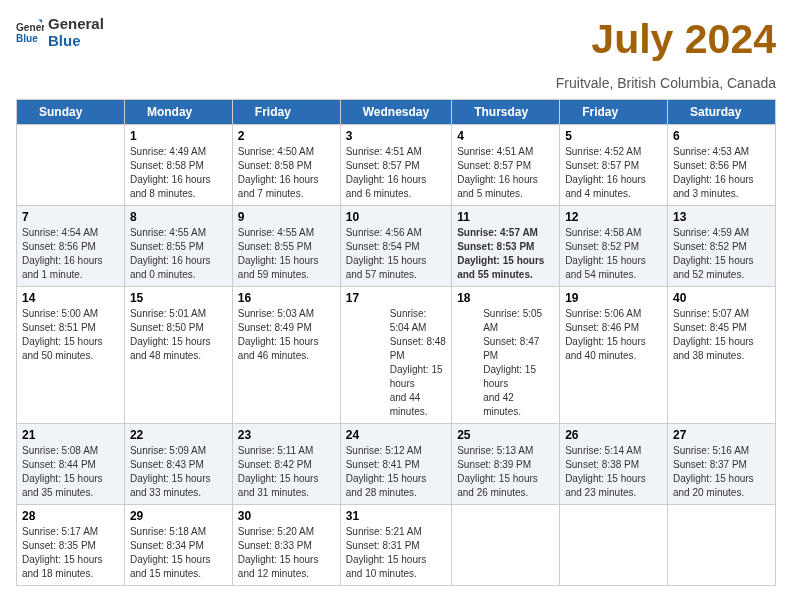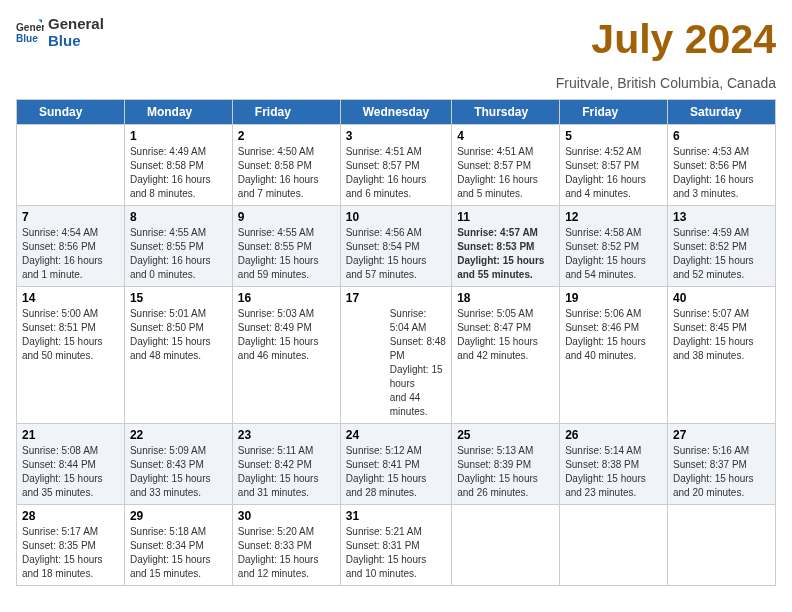--- a/index.html
+++ b/index.html
@@ -234,21 +234,21 @@
         </td>
         <td>
           <span class="day-number">17</span>
           <div class="day-detail" style="white-space: pre-line; margin-left: 44px;">Sunrise: 5:04 AM
 Sunset: 8:48 PM
 Daylight: 15 hours
 and 44 minutes.</div>
         </td>
         <td>
           <span class="day-number">18</span>
-          <div class="day-detail" style="white-space: pre-line;">Sunrise: 5:05 AM
+          <div class="day-detail" style="white-space: pre-line; margin-left: 26px;">Sunrise: 5:05 AM
 Sunset: 8:47 PM
 Daylight: 15 hours
 and 42 minutes.</div>
         </td>
         <td>
           <span class="day-number">19</span>
           <div class="day-detail" style="white-space: pre-line;">Sunrise: 5:06 AM
 Sunset: 8:46 PM
 Daylight: 15 hours
 and 40 minutes.</div>

